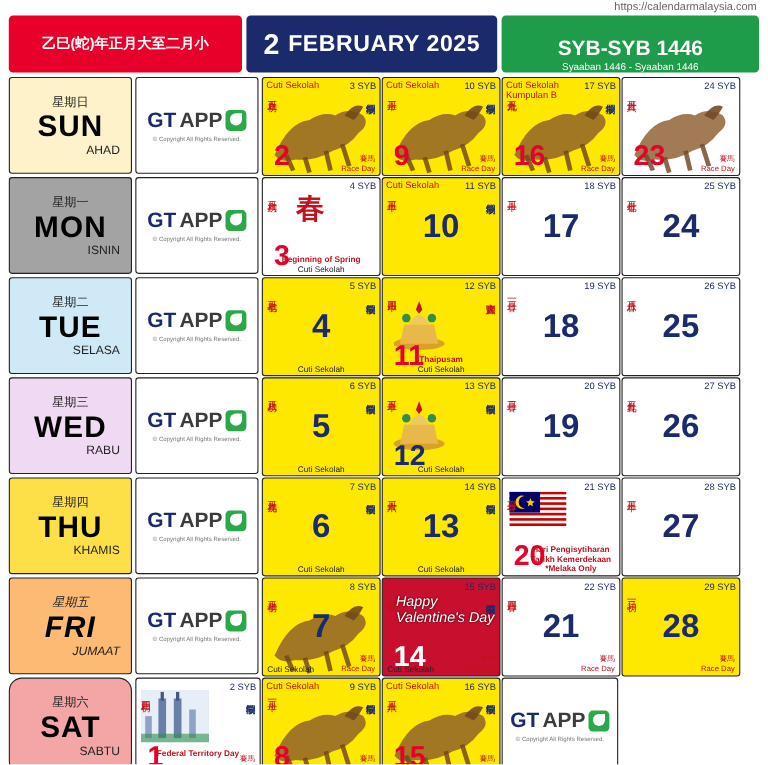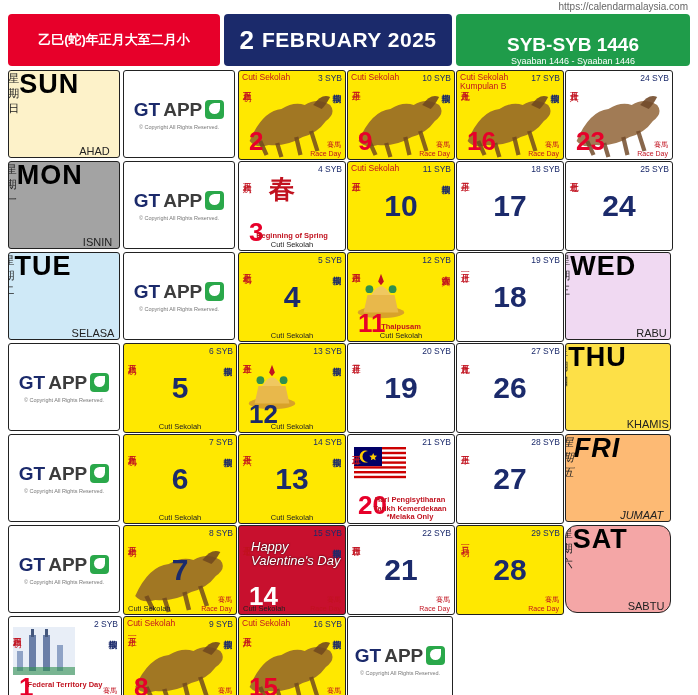--- a/index.html
+++ b/index.html
@@ -9,21 +9,21 @@
   .hdr{display:flex;height:52px;margin:0 8px 4px 8px;gap:4px;}
   .hdr-left{flex:0 0 212px;background:#e7002a;color:#fff;border-radius:4px;display:flex;align-items:center;justify-content:center;font-size:13px;font-weight:bold;}
   .hdr-mid{flex:0 0 228px;background:#1b2a6b;color:#fff;border-radius:4px;display:flex;align-items:center;justify-content:center;gap:8px;}
   .hdr-mid .mnum{font-size:26px;font-weight:bold;}
   .hdr-mid .mname{font-size:21px;font-weight:bold;letter-spacing:.5px;}
   .hdr-right{flex:1;background:#1f9c4a;color:#fff;border-radius:4px;display:flex;flex-direction:column;align-items:center;justify-content:flex-end;}
   .hdr-right .big{font-size:19px;font-weight:bold;}
   .hdr-right .small{font-size:9px;}
   .grid{margin:0 8px;display:grid;grid-template-columns:112px 112px 106px 106px 106px 106px;grid-auto-rows:88px;gap:3px;}
   .cell{border:1px solid #222;border-radius:3px;position:relative;overflow:hidden;background:#fff;}
-  .daycell{display:flex;flex-direction:row;align-items:flex-start;justify-content:center;}
+  .daycell{display:flex;flex-direction:column;align-items:center;justify-content:center;}
   .daycell .cn{font-size:11px;color:#222;margin-bottom:2px;}
   .daycell .en{font-size:27px;font-weight:bold;letter-spacing:1px;line-height:1;}
   .daycell .ms{font-size:11px;align-self:flex-end;margin-right:10px;margin-top:2px;color:#222;}
   .gtapp{display:flex;flex-direction:column;align-items:center;justify-content:center;background:#fff;}
   .gtapp .logo{display:flex;align-items:center;gap:3px;}
   .gtapp .gt{font-size:19px;font-weight:bold;color:#1b2a6b;}
   .gtapp .app{font-size:19px;font-weight:bold;color:#3c3c3c;}
   .gtapp .leaf{width:19px;height:19px;border-radius:4px;background:#2aa84a;position:relative;}
   .gtapp .leaf:after{content:"";position:absolute;left:4px;top:3px;width:11px;height:11px;border-radius:50% 0 50% 50%;background:#fff;}
   .gtapp .cr{font-size:5.5px;color:#777;margin-top:3px;}
@@ -211,20 +211,25 @@
         <div class="rside ">大寶森節</div>
         <div class="num red bl">11</div>
         <div class="ev">Thaipusam</div>
         <div class="bot">Cuti Sekolah</div>
       </div>
       <div class="cell date bg-white">
         <div class="tr">19 SYB</div>
         <div class="lunar ">正月廿一</div>
         <div class="num">18</div>
       </div>
+      <div class="cell date bg-white">
+        <div class="tr">26 SYB</div>
+        <div class="lunar ">正月廿八</div>
+        <div class="num">25</div>
+      </div>
       <div class="cell daycell wed">
         <div class="cn">星期三</div>
     <div class="en">WED</div>
     <div class="ms">RABU</div>
       </div>
       <div class="cell gtapp bg-white">
         <div class="logo">
       <span class="gt">GT</span>
           <span class="app">APP</span>
       <span class="leaf"></span>

